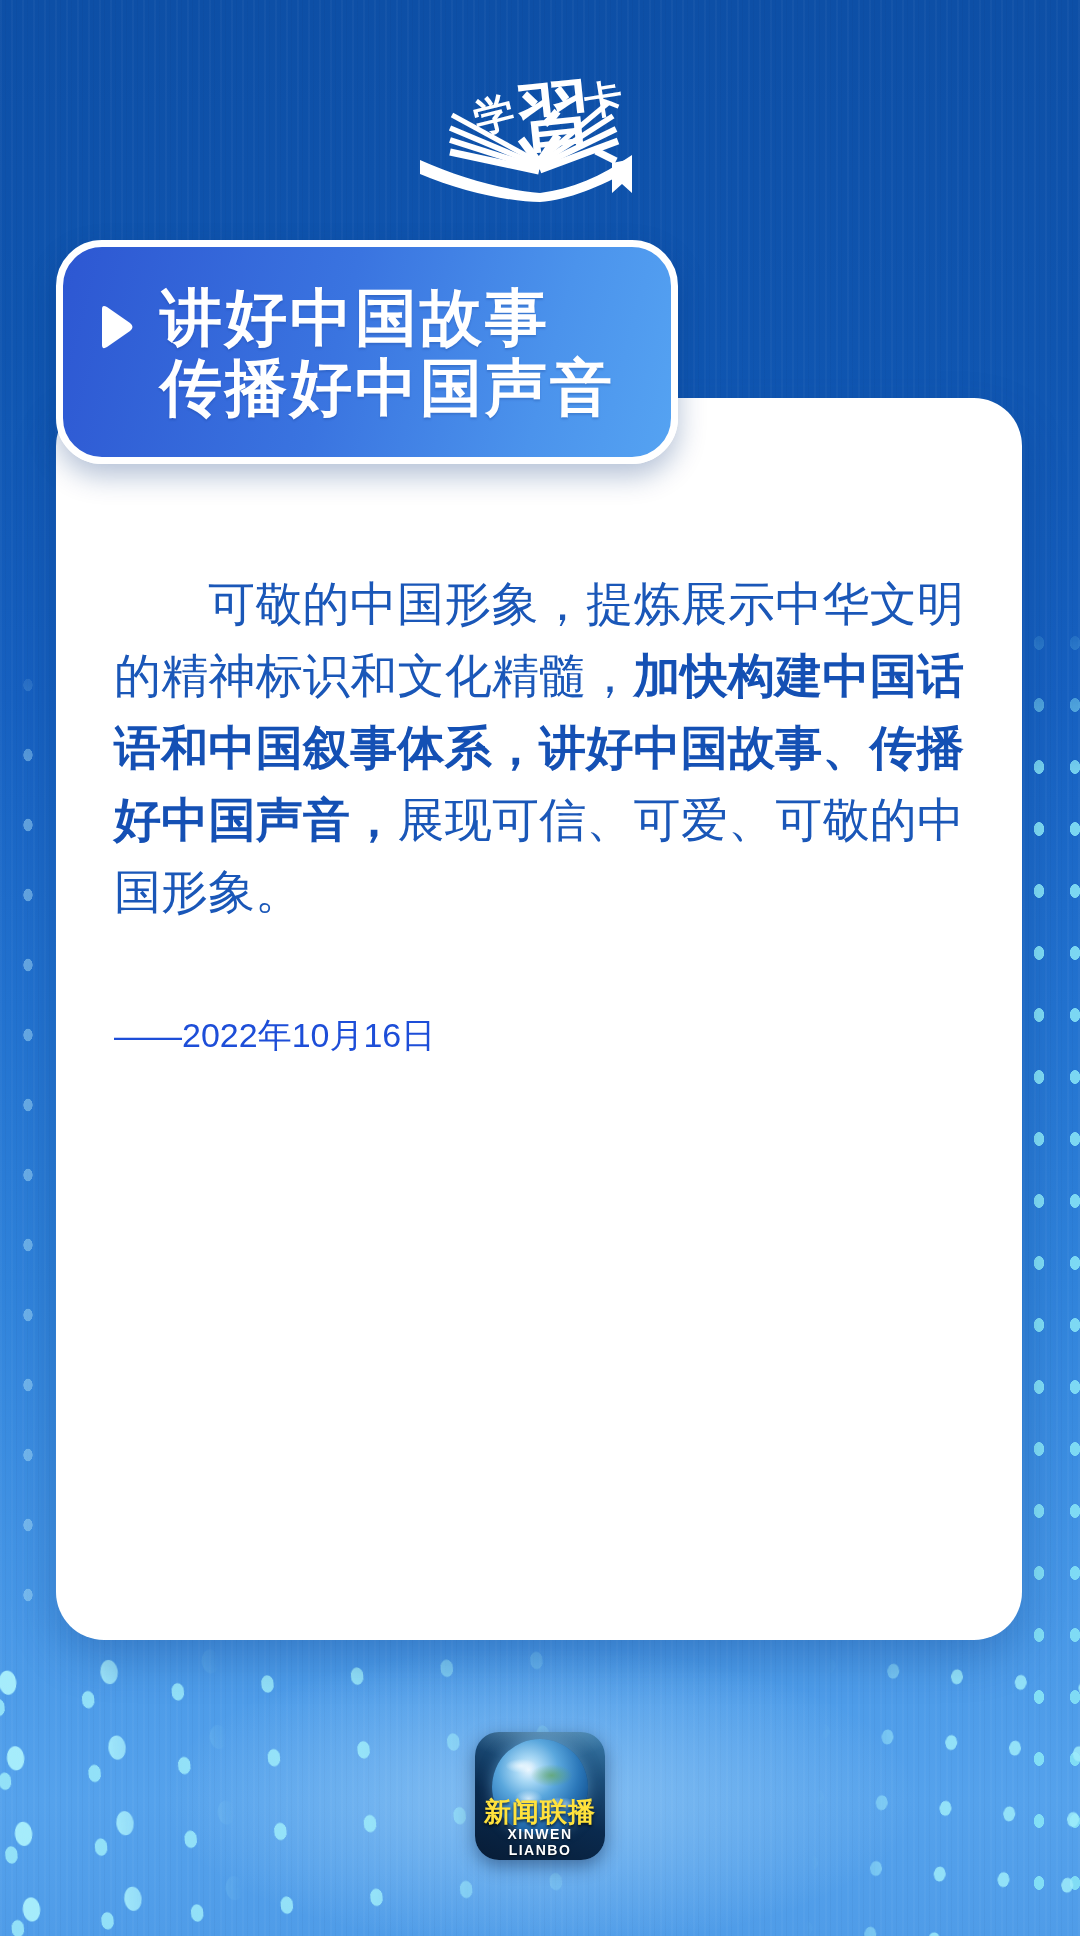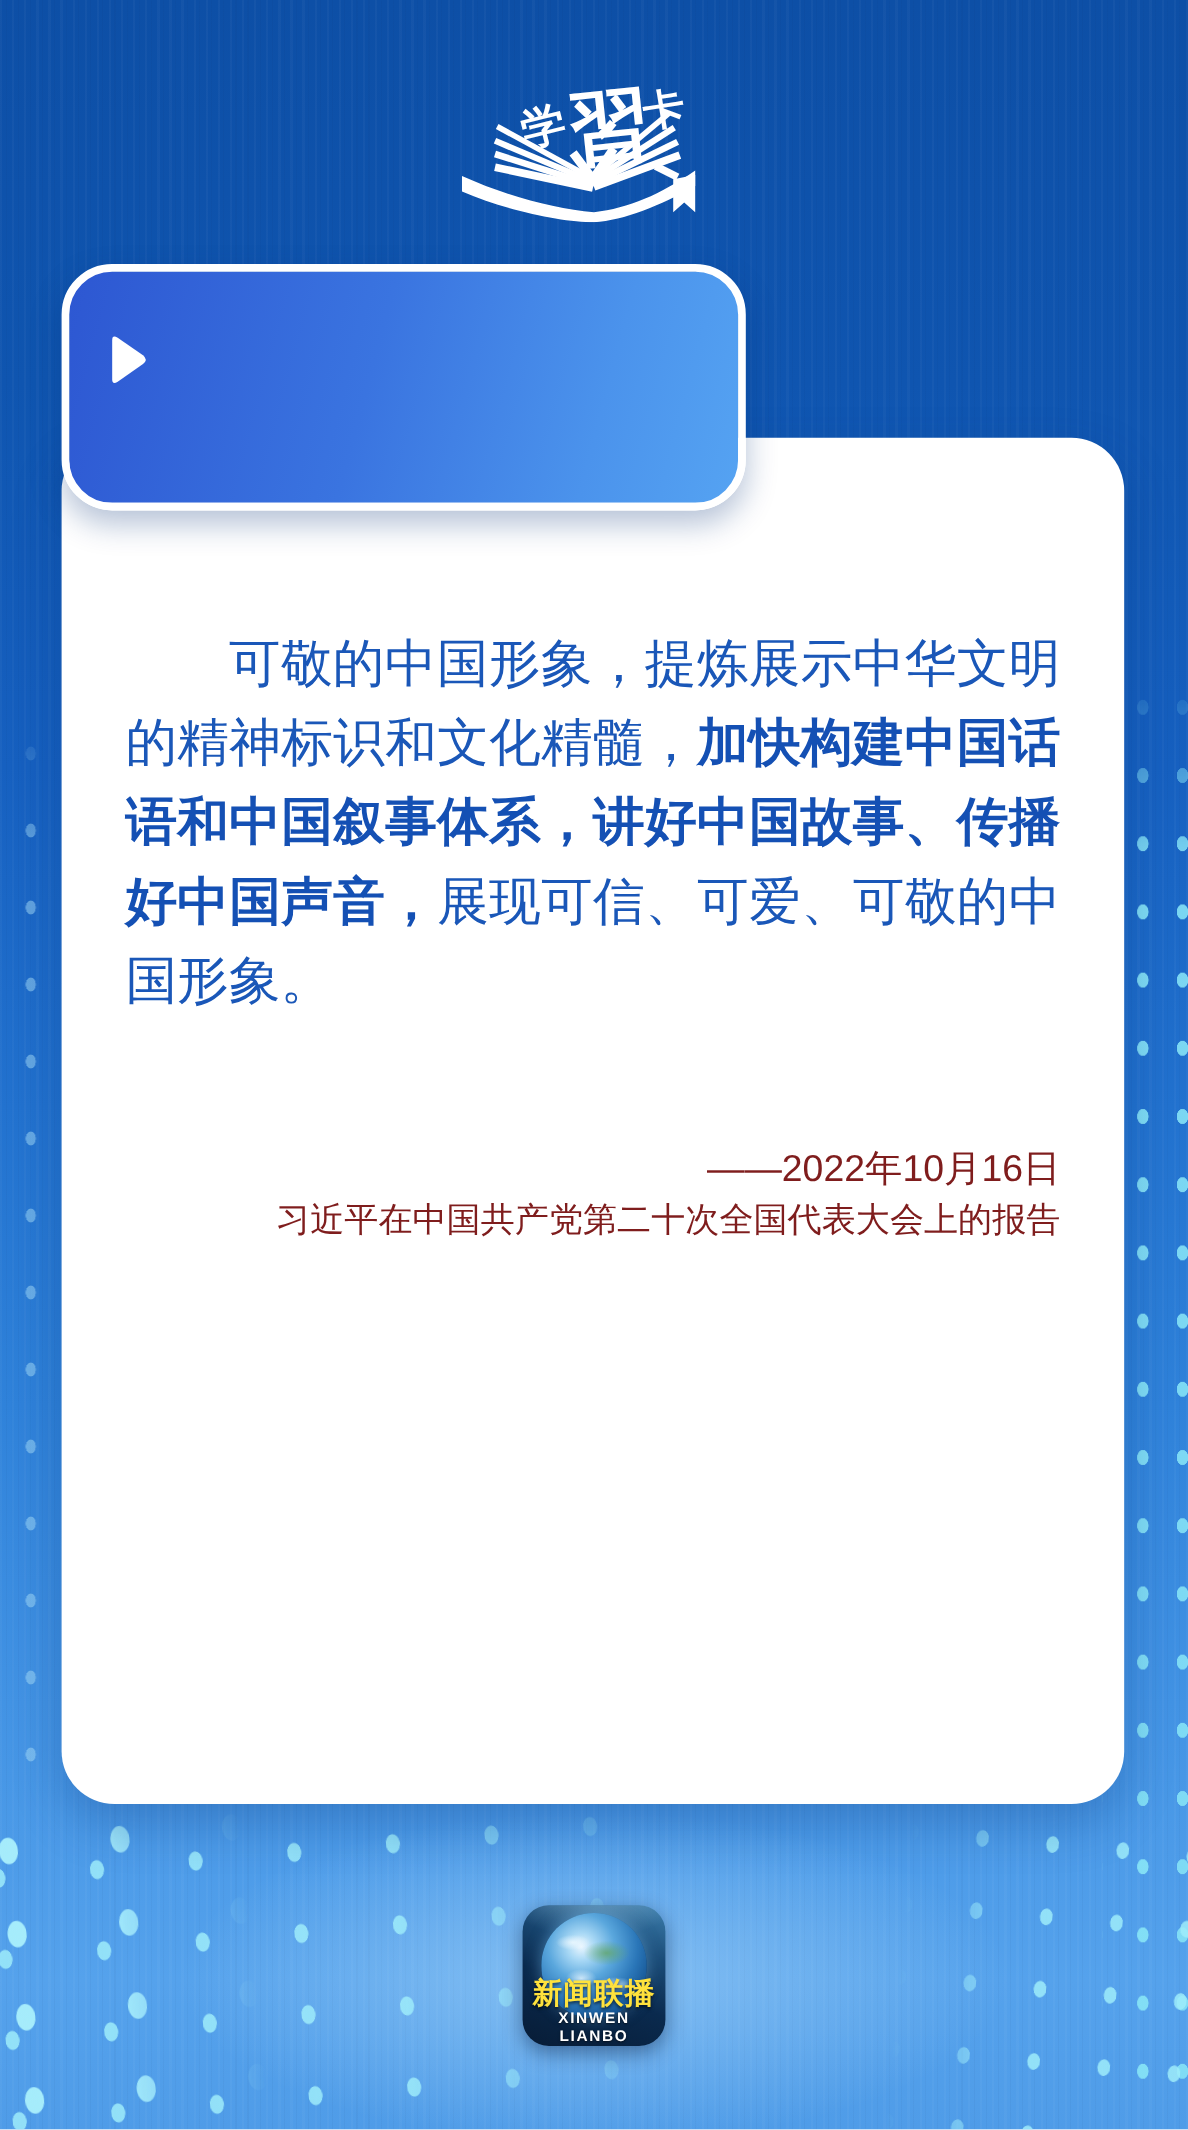--- a/index.html
+++ b/index.html
@@ -73,21 +73,21 @@
   
   .card { position:absolute; left:56px; top:398px; width:966px; height:1242px; z-index:4;
     background:#ffffff; border-radius:48px; box-shadow:0 18px 44px rgba(8,50,120,.28);
   }
   .card-body { position:absolute; left:58px; top:170px; width:850px; }
   .card-body p { font-family:"Liberation Serif", serif; font-size:47px; line-height:72px;
     color:#1a57b8; text-align:justify; text-indent:2em; letter-spacing:0; }
   .card-body p + p { margin-top:72px; }
   .seg-bold { font-weight:700; color:#1450b4; }
 
-  .attribution { margin-top:112px; text-align:right; color:#7f1d1d; }
+  .attribution { margin-top:84px; color:#1d4ed8; }
   .attribution .date-line { font-size:34px; line-height:46px; font-weight:400; }
   .attribution .source-line { font-size:31px; line-height:46px; font-weight:400; }
 
   
   .footer-logo { position:absolute; left:475px; top:1732px; width:130px; height:128px; z-index:5;
     border-radius:24px; overflow:hidden;
     background:linear-gradient(200deg,#3d7fae 0%,#1c4e7a 28%,#0a2a4e 58%,#071c36 100%);
     box-shadow:0 6px 18px rgba(5,25,60,.45);
   }
   .footer-logo::before { content:""; position:absolute; inset:0;
@@ -145,29 +145,32 @@
       <text x="116" y="90" font-size="74" transform="rotate(-6 150 55)">習</text>
       <text x="184" y="62" font-size="38" transform="rotate(-9 200 45)">卡</text>
     </svg>
   </div>
 
   <div class="card">
     <div class="card-body">
       <p><span>可敬的中国形象，提炼展示中华文明的精神标识和文化精髓，</span><span class="seg-bold">加快构建中国话语和中国叙事体系，讲好中国故事、传播好中国声音，</span><span>展现可信、可爱、可敬的中国形象。</span></p>
       <div class="attribution">
         <div class="date-line">——2022年10月16日</div>
-        <div class="source-line">习近平在中国共产党第二十次全国代表大会上的报告</div>
       </div>
     </div>
   </div>
 
   <div class="banner">
     <svg class="banner-play" viewBox="0 0 40 52">
       <path d="M7,8 Q7,3 12,6 L35,22 Q40,26 35,30 L12,46 Q7,49 7,44 Z" fill="#ffffff"></path>
     </svg>
+    <div class="banner-titles">
+      <div>讲好中国故事</div>
+      <div>传播好中国声音</div>
+    </div>
   </div>
 
   <div class="footer-logo">
     <div class="earth"></div>
     <div class="footer-cn">新闻联播</div>
     <div class="footer-en">XINWEN LIANBO</div>
   </div>
 </div>
 
 </body></html>

